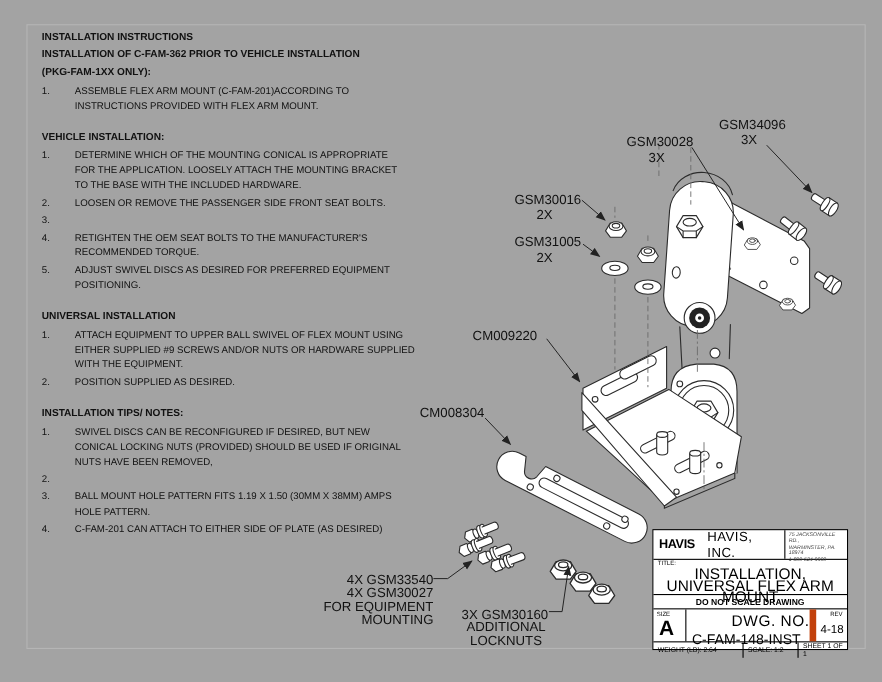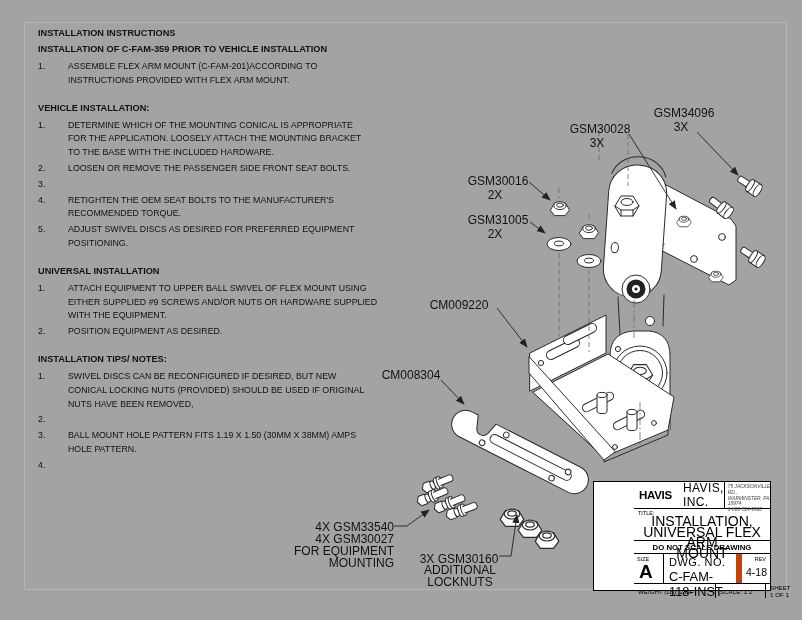--- a/index.html
+++ b/index.html
@@ -21,58 +21,59 @@
   svg.drawing .pt{stroke:#2b2b2b;fill:#fff;stroke-width:1;stroke-linejoin:round;stroke-linecap:round;}
   svg.drawing .ln{stroke:#2b2b2b;fill:none;stroke-width:1;stroke-linecap:round;}
   svg.drawing .dk{fill:#222;stroke:none;}
   svg.drawing .dash{stroke:#6a6a6a;fill:none;stroke-width:0.8;stroke-dasharray:5 3;}
   svg.drawing .cdash{stroke:#6a6a6a;fill:none;stroke-width:0.8;stroke-dasharray:8 2.5 2 2.5;}
   svg.drawing .leader{stroke:#222;fill:none;stroke-width:0.9;}
   svg.drawing text{fill:#111;font-family:"Liberation Sans",sans-serif;font-size:12px;}
   
   .titleblock{position:absolute;left:593px;top:481px;width:178px;height:110px;
         border:1px solid #000;box-sizing:border-box;display:flex;flex-direction:column;
-        background:#fff;padding-left:40px;}
+        background:#fff;}
   .tb-row1{height:26px;flex:none;display:flex;border-bottom:1px solid #000;align-items:stretch;}
   .tb-logo{width:44px;flex:none;display:flex;align-items:center;padding-left:5px;
         font-weight:bold;font-size:11.5px;letter-spacing:-0.3px;}
   .tb-company{flex:1;display:flex;align-items:center;font-size:12px;letter-spacing:0.4px;}
   .tb-address{width:52px;flex:none;border-left:1px solid #000;font-size:4.8px;
         font-style:italic;color:#444;padding:2px 1px 0 3px;line-height:5.8px;}
   .tb-row2{height:32px;flex:none;border-bottom:1.5px solid #000;padding-top:1px;box-sizing:border-box;}
   .tb-title-label{font-size:5.5px;padding-left:4px;}
   .tb-title{text-align:center;font-size:14px;line-height:10.5px;white-space:pre-line;}
   .tb-row3{height:12px;flex:none;border-bottom:1.5px solid #000;display:flex;
         align-items:center;justify-content:center;font-weight:bold;font-size:7.8px;}
   .tb-row4{height:29px;flex:none;display:flex;border-bottom:1px solid #000;}
   .tb-size{width:29px;flex:none;border-right:1px solid #000;position:relative;}
   .tb-size-label{font-size:5.5px;position:absolute;left:3px;top:2px;}
   .tb-size-val{font-size:19px;font-weight:bold;position:absolute;left:5px;top:7px;}
   .tb-dwg{flex:1;padding-left:5px;}
-  .tb-dwg-label{font-size:11px;margin-top:2px;letter-spacing:0.5px;}
+  .tb-dwg-label{font-size:14px;margin-top:2px;letter-spacing:0.5px;text-align:right;}
   .tb-dwg-val{font-size:12.8px;margin-top:1px;}
   .tb-rev{width:28px;flex:none;border-left:6px solid #c2410c;position:relative;}
   .tb-rev-label{font-size:5.5px;position:absolute;right:4px;top:2px;}
   .tb-rev-val{font-size:10.5px;position:absolute;left:4px;top:12px;}
   .tb-row5{flex:1;display:flex;font-size:6.2px;align-items:center;}
   .tb-weight{width:77px;flex:none;padding-left:4px;border-right:1px solid #000;align-self:stretch;display:flex;align-items:center;}
   .tb-scale{width:45px;flex:none;padding-left:4px;border-right:1px solid #000;align-self:stretch;display:flex;align-items:center;}
   .tb-sheet{flex:1;padding-left:4px;}
 </style>
 </head>
 <body>
 
 <div class="page">
   <div class="sheet-border"></div>
 
   <div class="instructions">
     <div class="section">
       <div>
           <div class="h">INSTALLATION INSTRUCTIONS</div>
-          <div class="h">INSTALLATION OF C-FAM-359 PRIOR TO VEHICLE INSTALLATION</div>
+          <div class="h">INSTALLATION OF C-FAM-362 PRIOR TO VEHICLE INSTALLATION</div>
+          <div class="h">(PKG-FAM-1XX ONLY):</div>
         </div>
       <div class="items">
           <div class="li">
             <span class="num">1.</span>
             <span class="txt">ASSEMBLE FLEX ARM MOUNT (C-FAM-201)ACCORDING TO
 INSTRUCTIONS PROVIDED WITH FLEX ARM MOUNT.</span>
           </div>
         </div>
     </div>
     <div class="section">
@@ -111,21 +112,21 @@
         </div>
       <div class="items">
           <div class="li">
             <span class="num">1.</span>
             <span class="txt">ATTACH EQUIPMENT TO UPPER BALL SWIVEL OF FLEX MOUNT USING
 EITHER SUPPLIED #9 SCREWS AND/OR NUTS OR HARDWARE SUPPLIED
 WITH THE EQUIPMENT.</span>
           </div>
           <div class="li">
             <span class="num">2.</span>
-            <span class="txt">POSITION EQUIPMENT AS DESIRED.</span>
+            <span class="txt">POSITION SUPPLIED AS DESIRED.</span>
           </div>
         </div>
     </div>
     <div class="section">
       <div>
           <div class="h">INSTALLATION TIPS/ NOTES:</div>
         </div>
       <div class="items">
           <div class="li">
             <span class="num">1.</span>
@@ -136,20 +137,21 @@
           <div class="li">
             <span class="num">2.</span>
           </div>
           <div class="li">
             <span class="num">3.</span>
             <span class="txt">BALL MOUNT HOLE PATTERN FITS 1.19 X 1.50 (30MM X 38MM) AMPS
 HOLE PATTERN.</span>
           </div>
           <div class="li">
             <span class="num">4.</span>
+            <span class="txt">C-FAM-201 CAN ATTACH TO EITHER SIDE OF PLATE (AS DESIRED)</span>
           </div>
         </div>
     </div>
   </div>
 
   <svg class="drawing" width="802" height="620" viewBox="0 0 802 620">
     <defs>
       <marker id="arr" viewBox="0 0 10 8" refX="9" refY="4" markerWidth="9" markerHeight="8" orient="auto" markerUnits="userSpaceOnUse">
           <path d="M0,0L10,4L0,8Z" fill="#222"></path>
         </marker>
@@ -338,21 +340,21 @@
 MOUNT</div>
     </div>
     <div class="tb-row3">DO NOT SCALE DRAWING</div>
     <div class="tb-row4">
       <div class="tb-size">
         <div class="tb-size-label">SIZE</div>
         <div class="tb-size-val">A</div>
       </div>
       <div class="tb-dwg">
         <div class="tb-dwg-label">DWG.  NO.</div>
-        <div class="tb-dwg-val">C-FAM-118-INST</div>
+        <div class="tb-dwg-val">C-FAM-148-INST</div>
       </div>
       <div class="tb-rev">
         <div class="tb-rev-label">REV</div>
         <div class="tb-rev-val">4-18</div>
       </div>
     </div>
     <div class="tb-row5">
       <div class="tb-weight">WEIGHT (LB):  2.64</div>
       <div class="tb-scale">SCALE: 1:2</div>
       <div class="tb-sheet">SHEET 1 OF 1</div>

